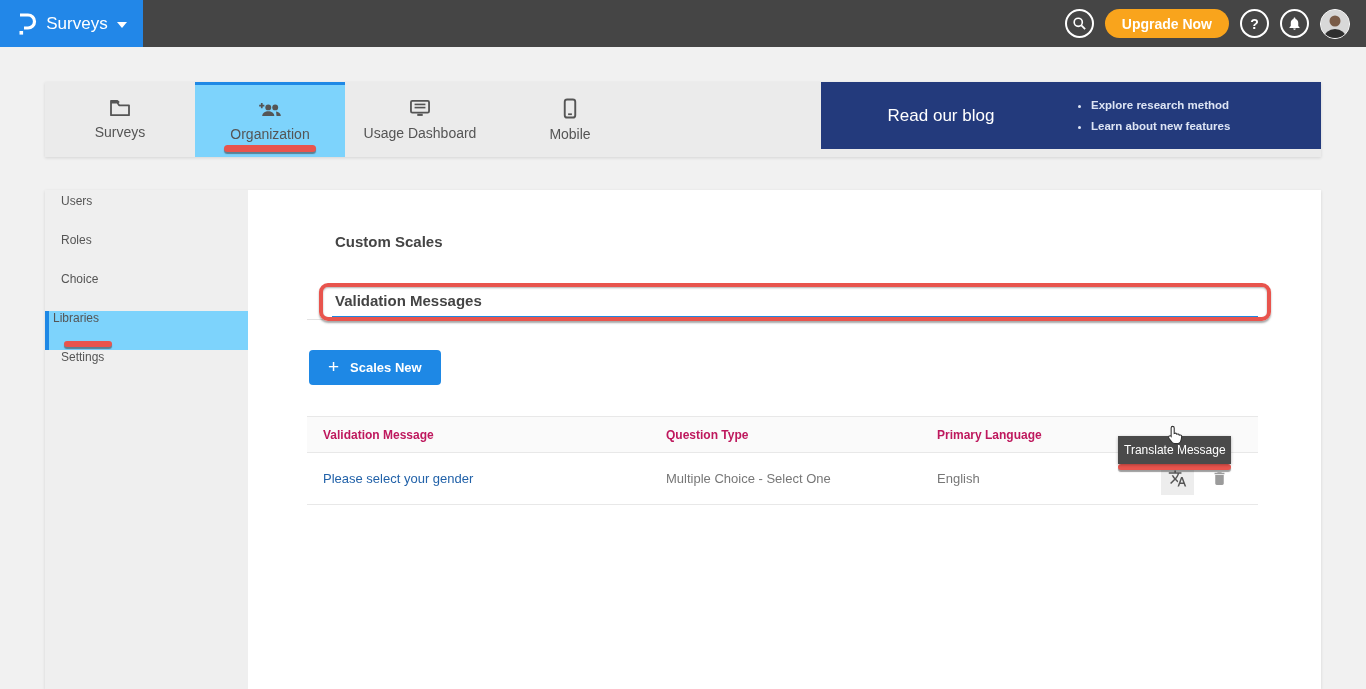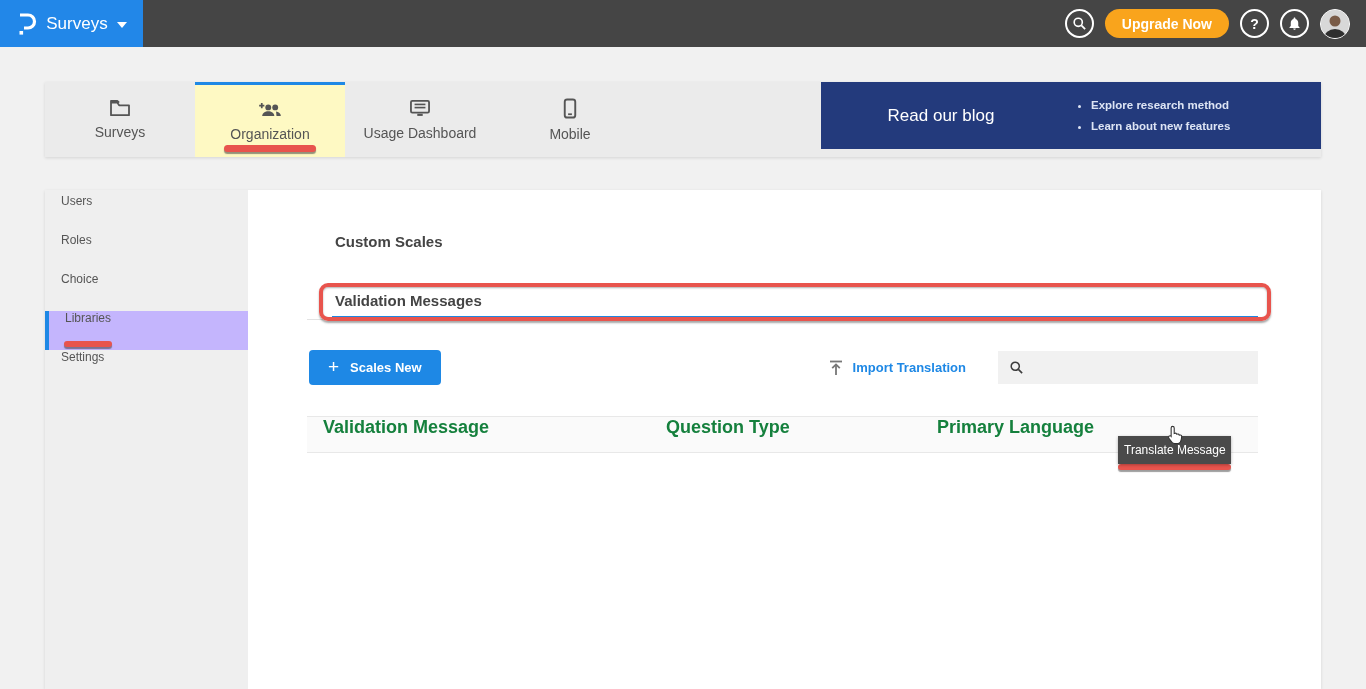--- a/index.html
+++ b/index.html
@@ -17,52 +17,52 @@
   .logo-box .product { color:#fff; font-size:17px; }
   .caret { width:0; height:0; border-left:5px solid transparent; border-right:5px solid transparent; border-top:6px solid #fff; margin-top:2px; }
   .topbar-right { margin-left:auto; display:flex; align-items:center; gap:11px; padding-right:16px; }
   .circle-btn { width:29px; height:29px; border:2px solid #fff; border-radius:50%; display:flex; align-items:center; justify-content:center; color:#fff; font-size:14px; font-weight:bold; cursor:pointer; background:transparent; }
   .upgrade-btn { background:#f9a41c; color:#fff; font-weight:bold; font-size:14px; border:none; border-radius:15px; height:29px; padding:0 17px; cursor:pointer; font-family:inherit; }
   .avatar { width:30px; height:30px; border-radius:50%; background:#d8d8d8; overflow:hidden; border:1px solid #fff; cursor:pointer; }
 
   
   .module-bar { position:absolute; left:45px; top:82px; width:1276px; height:75px; background:#ebebeb; box-shadow:0 1px 3px rgba(0,0,0,.12); display:flex; }
   .mtab { width:150px; height:75px; display:flex; flex-direction:column; align-items:center; justify-content:center; gap:7px; color:#555; font-size:14px; cursor:pointer; position:relative; }
-  .mtab.active { background:#fef9c3; border-top:3px solid #1e88e5; }
+  .mtab.active { background:#7dd3fc; border-top:3px solid #1e88e5; }
   .mtab .annot-underline { position:absolute; bottom:5px; left:50%; transform:translateX(-50%); width:92px; height:7px; background:#e8544d; border-radius:4px; box-shadow:0 2px 1px rgba(60,60,60,.55); }
   .banner { margin-left:auto; width:500px; height:67px; background:#233a7c; display:flex; align-items:center; }
   .banner-title { width:240px; text-align:center; color:#fff; font-size:17px; }
   .banner-list { list-style:disc; color:#dde4f4; font-size:11.5px; line-height:21px; margin-left:30px; font-weight:bold; }
   .banner-list li { cursor:pointer; }
 
   
   .main-card { position:absolute; left:45px; top:190px; width:1276px; height:499px; background:#fff; box-shadow:0 1px 3px rgba(0,0,0,.12); display:flex; }
 
   .sidebar { width:203px; background:#efefef; padding-top:4px; flex:0 0 203px; }
   .side-item { height:39px; display:flex; padding-left:16px; font-size:12px; color:#555; cursor:pointer; position:relative; }
-  .side-item.active { background:#c4b5fd; border-left:4px solid #1e88e5; padding-left:16px; }
+  .side-item.active { background:#7dd3fc; border-left:4px solid #1e88e5; padding-left:4px; }
   .side-item .annot-underline { position:absolute; left:15px; top:30px; width:48px; height:6px; background:#e8544d; border-radius:3px; box-shadow:0 2px 1px rgba(60,60,60,.55); }
 
   .content { flex:1; position:relative; }
 
   .content-tabs-row { display:flex; gap:32px; margin:43px 63px 0 59px; padding-left:25px; border-bottom:1px solid #e3e3e3;flex-direction:column; }
   .ctab { font-size:15px; font-weight:bold; color:#444; padding:0 3px 10px; cursor:pointer; position:relative; }
   .ctab.active { border-bottom:3px solid #1e88e5; padding-bottom:7px; }
   .annot-box { position:absolute; left:-13px; right:-13px; top:-9px; bottom:-5px; border:4px solid #e8544d; border-radius:9px; box-shadow:0 2px 2px rgba(60,60,60,.45), inset 0 1px 2px rgba(60,60,60,.4); pointer-events:none; }
 
   .toolbar { margin:30px 63px 0 61px; display:flex; align-items:center; }
   .create-btn { background:#1e88e5; color:#fff; font-size:13px; font-weight:bold; border:none; border-radius:4px; height:35px; padding:0 19px; display:flex; align-items:center; gap:11px; cursor:pointer; font-family:inherit; }
   .create-btn .plus { font-size:19px; font-weight:normal; line-height:1; margin-top:-2px; }
   .toolbar-right { margin-left:auto; display:flex; align-items:center; gap:32px; }
   .import-btn { display:flex; align-items:center; gap:10px; color:#1e88e5; font-size:13px; font-weight:bold; cursor:pointer; background:none; border:none; font-family:inherit; }
   .searchbox { width:260px; height:33px; background:#f1f1f1; display:flex; align-items:center; padding-left:11px; gap:8px; }
   .searchbox input { border:none; background:transparent; outline:none; flex:1; font-size:13px; color:#444; font-family:inherit; height:100%; }
 
   .table { margin:31px 63px 0 59px; }
-  .thead { background:#fafafa; border-top:1px solid #e8e8e8; border-bottom:1px solid #e8e8e8; display:flex; height:37px; font-size:18px; font-weight:bold; color:#15803d; }
+  .thead { background:#fafafa; border-top:1px solid #e8e8e8; border-bottom:1px solid #e8e8e8; display:flex; align-items:center; height:37px; font-size:12px; font-weight:bold; color:#be185d; }
   .trow { display:flex; align-items:center; height:52px; border-bottom:1px solid #e8e8e8; font-size:13px; color:#777; }
   .col1 { flex:0 0 359px; padding-left:16px; }
   .col2 { flex:0 0 253px; }
   .col3 { flex:1;padding-left:18px; }
   .col-actions { flex:0 0 110px; display:flex; align-items:center; justify-content:flex-end; gap:17px; padding-right:30px; }
   .msg-link { color:#2262a9; cursor:pointer; text-decoration:none; }
   .translate-btn { width:33px; height:33px; background:#ededed; border:none; display:flex; align-items:center; justify-content:center; cursor:pointer; }
   .trash-btn { background:none; border:none; cursor:pointer; display:flex; align-items:center; }
 
   .tooltip-wrap { position:absolute; top:246px; right:90px; width:113px; }
@@ -193,50 +193,52 @@
         <span>Validation Messages</span>
         <span class="annot-box"></span>
       </div>
     </div>
 
     <div class="toolbar">
       <button class="create-btn">
         <span class="plus">+</span>
         <span>Scales New</span>
       </button>
-      <div class="toolbar-right">
-        <button class="import-btn">
-          <span style="display:flex;">
-            <svg width="14" height="16" viewBox="0 0 14 16">
-                <line x1="1" y1="1.5" x2="13" y2="1.5" stroke="#777" stroke-width="1.8"></line>
-                <line x1="7" y1="4.5" x2="7" y2="15" stroke="#777" stroke-width="1.8"></line>
-                <path d="M3.2 8.2 L7 4.4 L10.8 8.2" fill="none" stroke="#777" stroke-width="1.8"></path>
-              </svg>
-          </span>
-          <span>Import Translation</span>
-        </button>
-        <div class="searchbox">
-          <span style="display:flex;">
-            <svg width="15" height="15" viewBox="0 0 24 24">
-                <circle cx="10" cy="10" r="6.5" fill="none" stroke="#3c3c3c" stroke-width="2.4"></circle>
-                <line x1="15" y1="15" x2="21" y2="21" stroke="#3c3c3c" stroke-width="2.6"></line>
-              </svg>
-          </span>
-          <input type="text" value="" style="">
-        </div>
-      </div>
     </div>
 
     <div class="table">
       <div class="thead">
         <div class="col1">Validation Message</div>
         <div class="col2">Question Type</div>
         <div class="col3">Primary Language</div>
         <div class="col-actions"></div>
       </div>
+      <div class="trow">
+        <div class="col1">
+          <a class="msg-link">Please select your gender</a>
+        </div>
+        <div class="col2">Multiple Choice - Select One</div>
+        <div class="col3">English</div>
+        <div class="col-actions">
+          <button class="translate-btn">
+            <span style="display:flex;">
+              <svg width="19" height="19" viewBox="0 0 24 24" fill="#555">
+                  <path d="M12.87 15.07l-2.54-2.51.03-.03c1.74-1.94 2.98-4.17 3.71-6.53H17V4h-7V2H8v2H1v1.99h11.17C11.5 7.92 10.44 9.75 9 11.35 8.07 10.32 7.3 9.19 6.69 8h-2c.73 1.63 1.73 3.17 2.98 4.56l-5.09 5.02L4 19l5-5 3.11 3.11.76-2.04zM18.5 10h-2L12 22h2l1.12-3h4.75L21 22h2l-4.5-12zm-2.62 7l1.62-4.33L19.12 17h-3.24z"></path>
+                </svg>
+            </span>
+          </button>
+          <button class="trash-btn">
+            <span style="display:flex;">
+              <svg width="17" height="19" viewBox="0 0 24 24" fill="#9b9b9b">
+                  <path d="M6 19c0 1.1.9 2 2 2h8c1.1 0 2-.9 2-2V7H6v12zM19 4h-3.5l-1-1h-5l-1 1H5v2h14V4z"></path>
+                </svg>
+            </span>
+          </button>
+        </div>
+      </div>
     </div>
 
     <div class="tooltip-wrap">
       <span class="hand-cursor">
         <svg width="19" height="22" viewBox="0 0 24 28">
           <path d="M9 3 c1.2 0 2 .9 2 2.2 V12 l1.2-.3 c.6-.2 1.3.1 1.6.7 l.3.6 1.5-.3 c.7-.1 1.4.3 1.6 1 l.2.5 1.4-.2 c.9-.1 1.7.6 1.7 1.6 0 3.2-.6 5.5-1.6 7.2 -.8 1.4-2.2 2.2-3.8 2.2 h-3.6 c-1.3 0-2.5-.6-3.3-1.6 L4.2 18.1 c-.6-.8-.5-1.9.2-2.6 .7-.7 1.9-.7 2.6.1 l.1.1 V5.2 C7.1 3.9 7.9 3 9 3 z" fill="#fff" stroke="#333" stroke-width="1.4"></path>
         </svg>
       </span>
       <div class="tooltip">Translate Message</div>
       <div class="tooltip-annot"></div>

